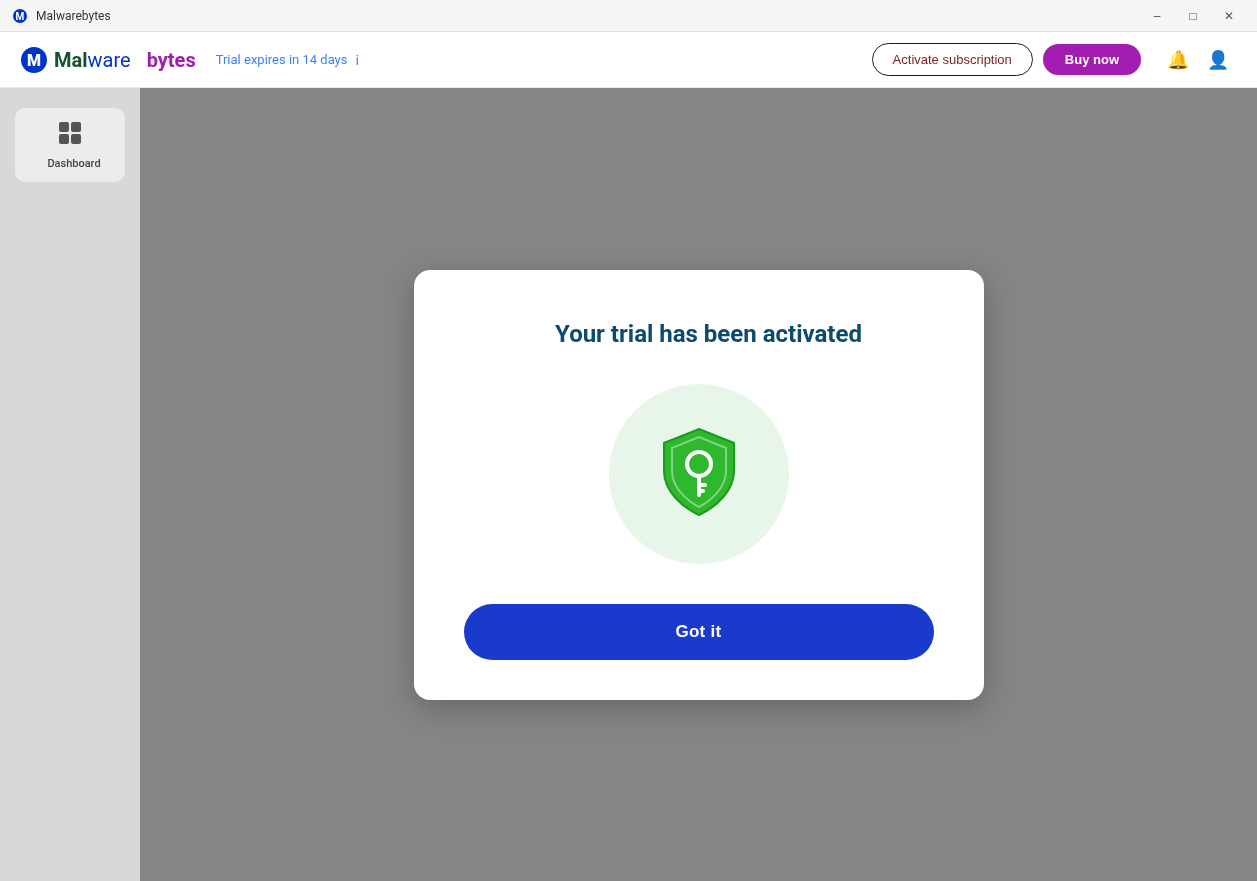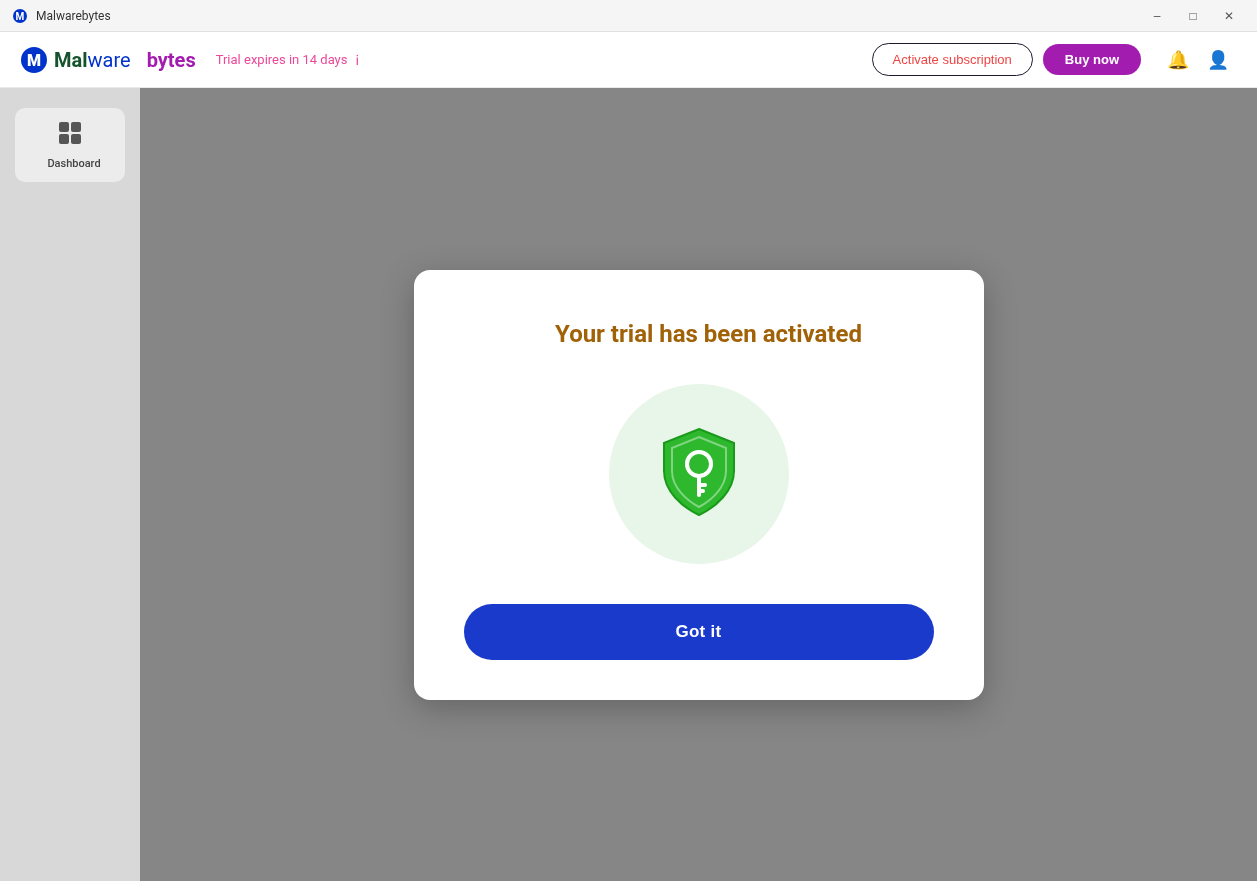--- a/index.html
+++ b/index.html
@@ -80,33 +80,33 @@
       font-weight: 400;
     }
     .logo-text-bytes {
       color: #a21caf;
       font-weight: 700;
       padding-left: 16px;
     }
     .trial-badge {
       margin-left: 20px;
       font-size: 13px;
-      color: #ec4899;
+      color: #3b82f6;
       display: flex;
       align-items: center;
       gap: 8px;
     }
     .header-spacer { flex: 1; }
     .activate-btn {
       border: 1.5px solid #1a1a2e;
       background: none;
       border-radius: 20px;
       padding: 8px 20px;
       font-size: 13px;
-      color: #ef4444;
+      color: #7f1d1d;
       cursor: pointer;
       font-weight: 500;
       margin-right: 10px;
     }
     .buy-btn {
       background: #a21caf;
       border: none;
       border-radius: 20px;
       padding: 8px 22px;
       font-size: 13px;
@@ -205,21 +205,21 @@
       width: 570px;
       padding: 50px 50px 40px;
       display: flex;
       flex-direction: column;
       align-items: center;
       box-shadow: 0 8px 32px rgba(0,0,0,0.25);
     }
     .modal-title {
       font-size: 24px;
       font-weight: 700;
-      color: #a16207;
+      color: #0c4a6e;
       margin-bottom: 36px;
       text-align: center;
       margin-left: 20px;
     }
     .shield-circle {
       width: 180px;
       height: 180px;
       background: #e8f5e9;
       border-radius: 50%;
       display: flex;

